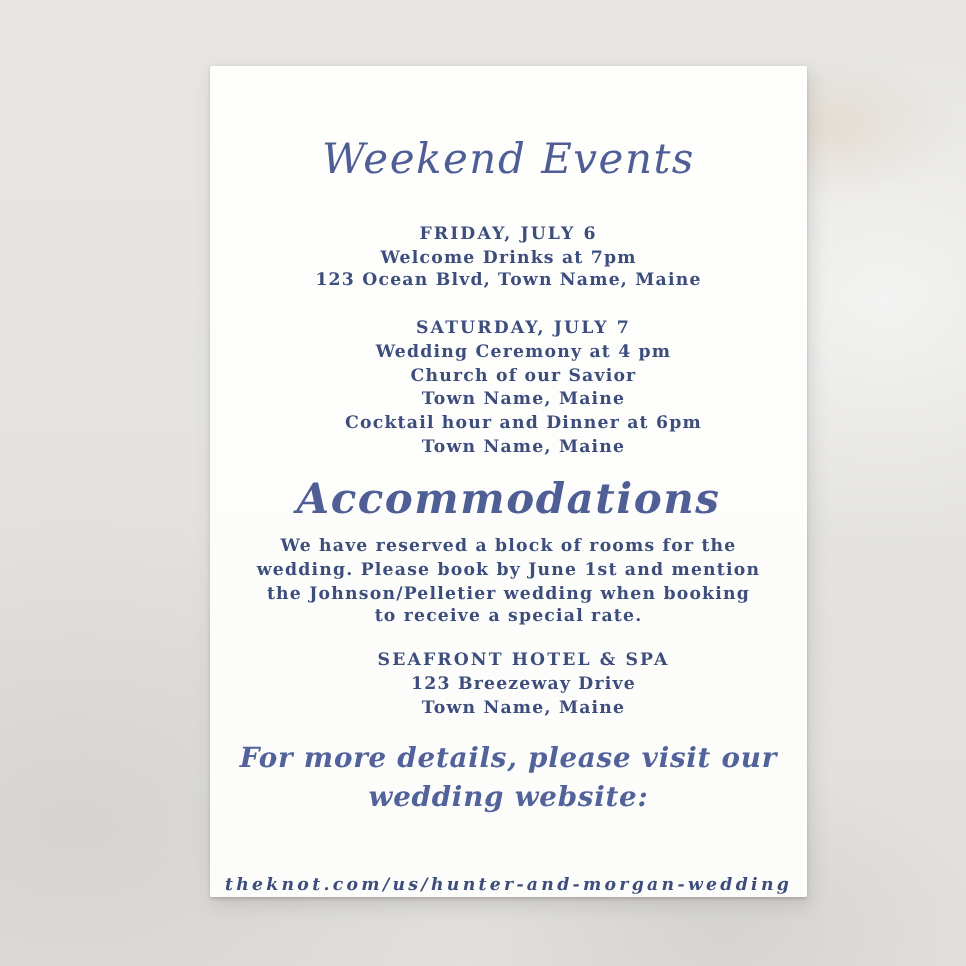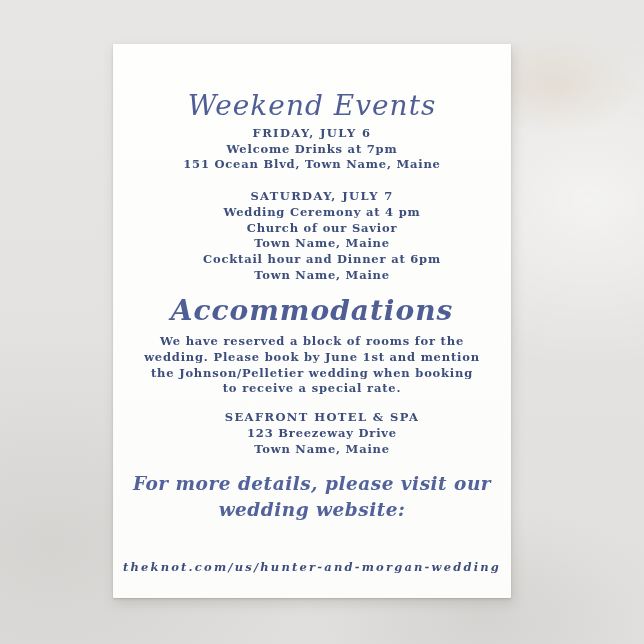--- a/index.html
+++ b/index.html
@@ -16,21 +16,21 @@
       radial-gradient(ellipse 120px 70px at 555px 85px, rgba(205,180,140,0.22), rgba(205,180,140,0) 70%),
       radial-gradient(ellipse 300px 240px at 590px 200px, rgba(255,255,255,0.55), rgba(255,255,255,0) 70%),
       radial-gradient(ellipse 420px 300px at 8% 85%, rgba(198,196,193,0.45), rgba(198,196,193,0) 72%),
       radial-gradient(ellipse 260px 160px at 75% 96%, rgba(190,188,185,0.35), rgba(190,188,185,0) 70%),
       linear-gradient(180deg, #e7e6e4 0%, #e3e2e0 55%, #e1e0de 100%);
     font-family: "DejaVu Serif", "Liberation Serif", serif;
   }
 
   .card {
     position: absolute;
-    left: 113px;
+    left: 140px;
     top: 44px;
     width: 398px;
     height: 554px;
     background: #fdfdfc;
     background-image: linear-gradient(180deg, #fefefd 0%, #fcfcfb 100%);
     box-shadow:
       0 1px 2px rgba(110,105,100,0.30),
       2px 5px 12px rgba(115,110,105,0.22);
     border-radius: 1px;
     box-sizing: border-box;
@@ -43,21 +43,21 @@
     font-family: "DejaVu Serif", serif;
     font-style: italic;
     font-weight: normal;
     color: #4f5f96;
     font-size: 28px;
     line-height: 40px;
     letter-spacing: 1px;
   }
 
   .event-block { margin: 0; }
-  .block-friday       { margin-top: 0; }
+  .block-friday       { margin-top: 22px; }
   .block-saturday     { margin-top: 16px; padding-left: 20px; }
   .heading-accommodations { margin-top: 8px; font-weight: bold; }
   .accommodations-paragraph {
     margin: 3px auto 0 auto;
     max-width: 340px;
   }
   .block-hotel        { margin-top: 13px; margin-left: 20px; }
   .footer-note        { margin-top: 14px; }
   .footer-url         { margin-top: 6px; }
 
@@ -105,21 +105,21 @@
 </head>
 <body>
 
 <div class="card">
 
   <h1 class="script-heading">Weekend Events</h1>
 
   <div class="event-block block-friday body-text">
     <span class="block-title">FRIDAY, JULY 6</span>
     <span class="line">Welcome Drinks at 7pm</span>
-    <span class="line">151 Ocean Blvd, Town Name, Maine</span>
+    <span class="line">123 Ocean Blvd, Town Name, Maine</span>
   </div>
 
   <div class="event-block block-saturday body-text">
     <span class="block-title">SATURDAY, JULY 7</span>
     <span class="line">Wedding Ceremony at 4 pm</span>
     <span class="line">Church of our Savior</span>
     <span class="line">Town Name, Maine</span>
     <span class="line">Cocktail hour and Dinner at 6pm</span>
     <span class="line">Town Name, Maine</span>
   </div>

